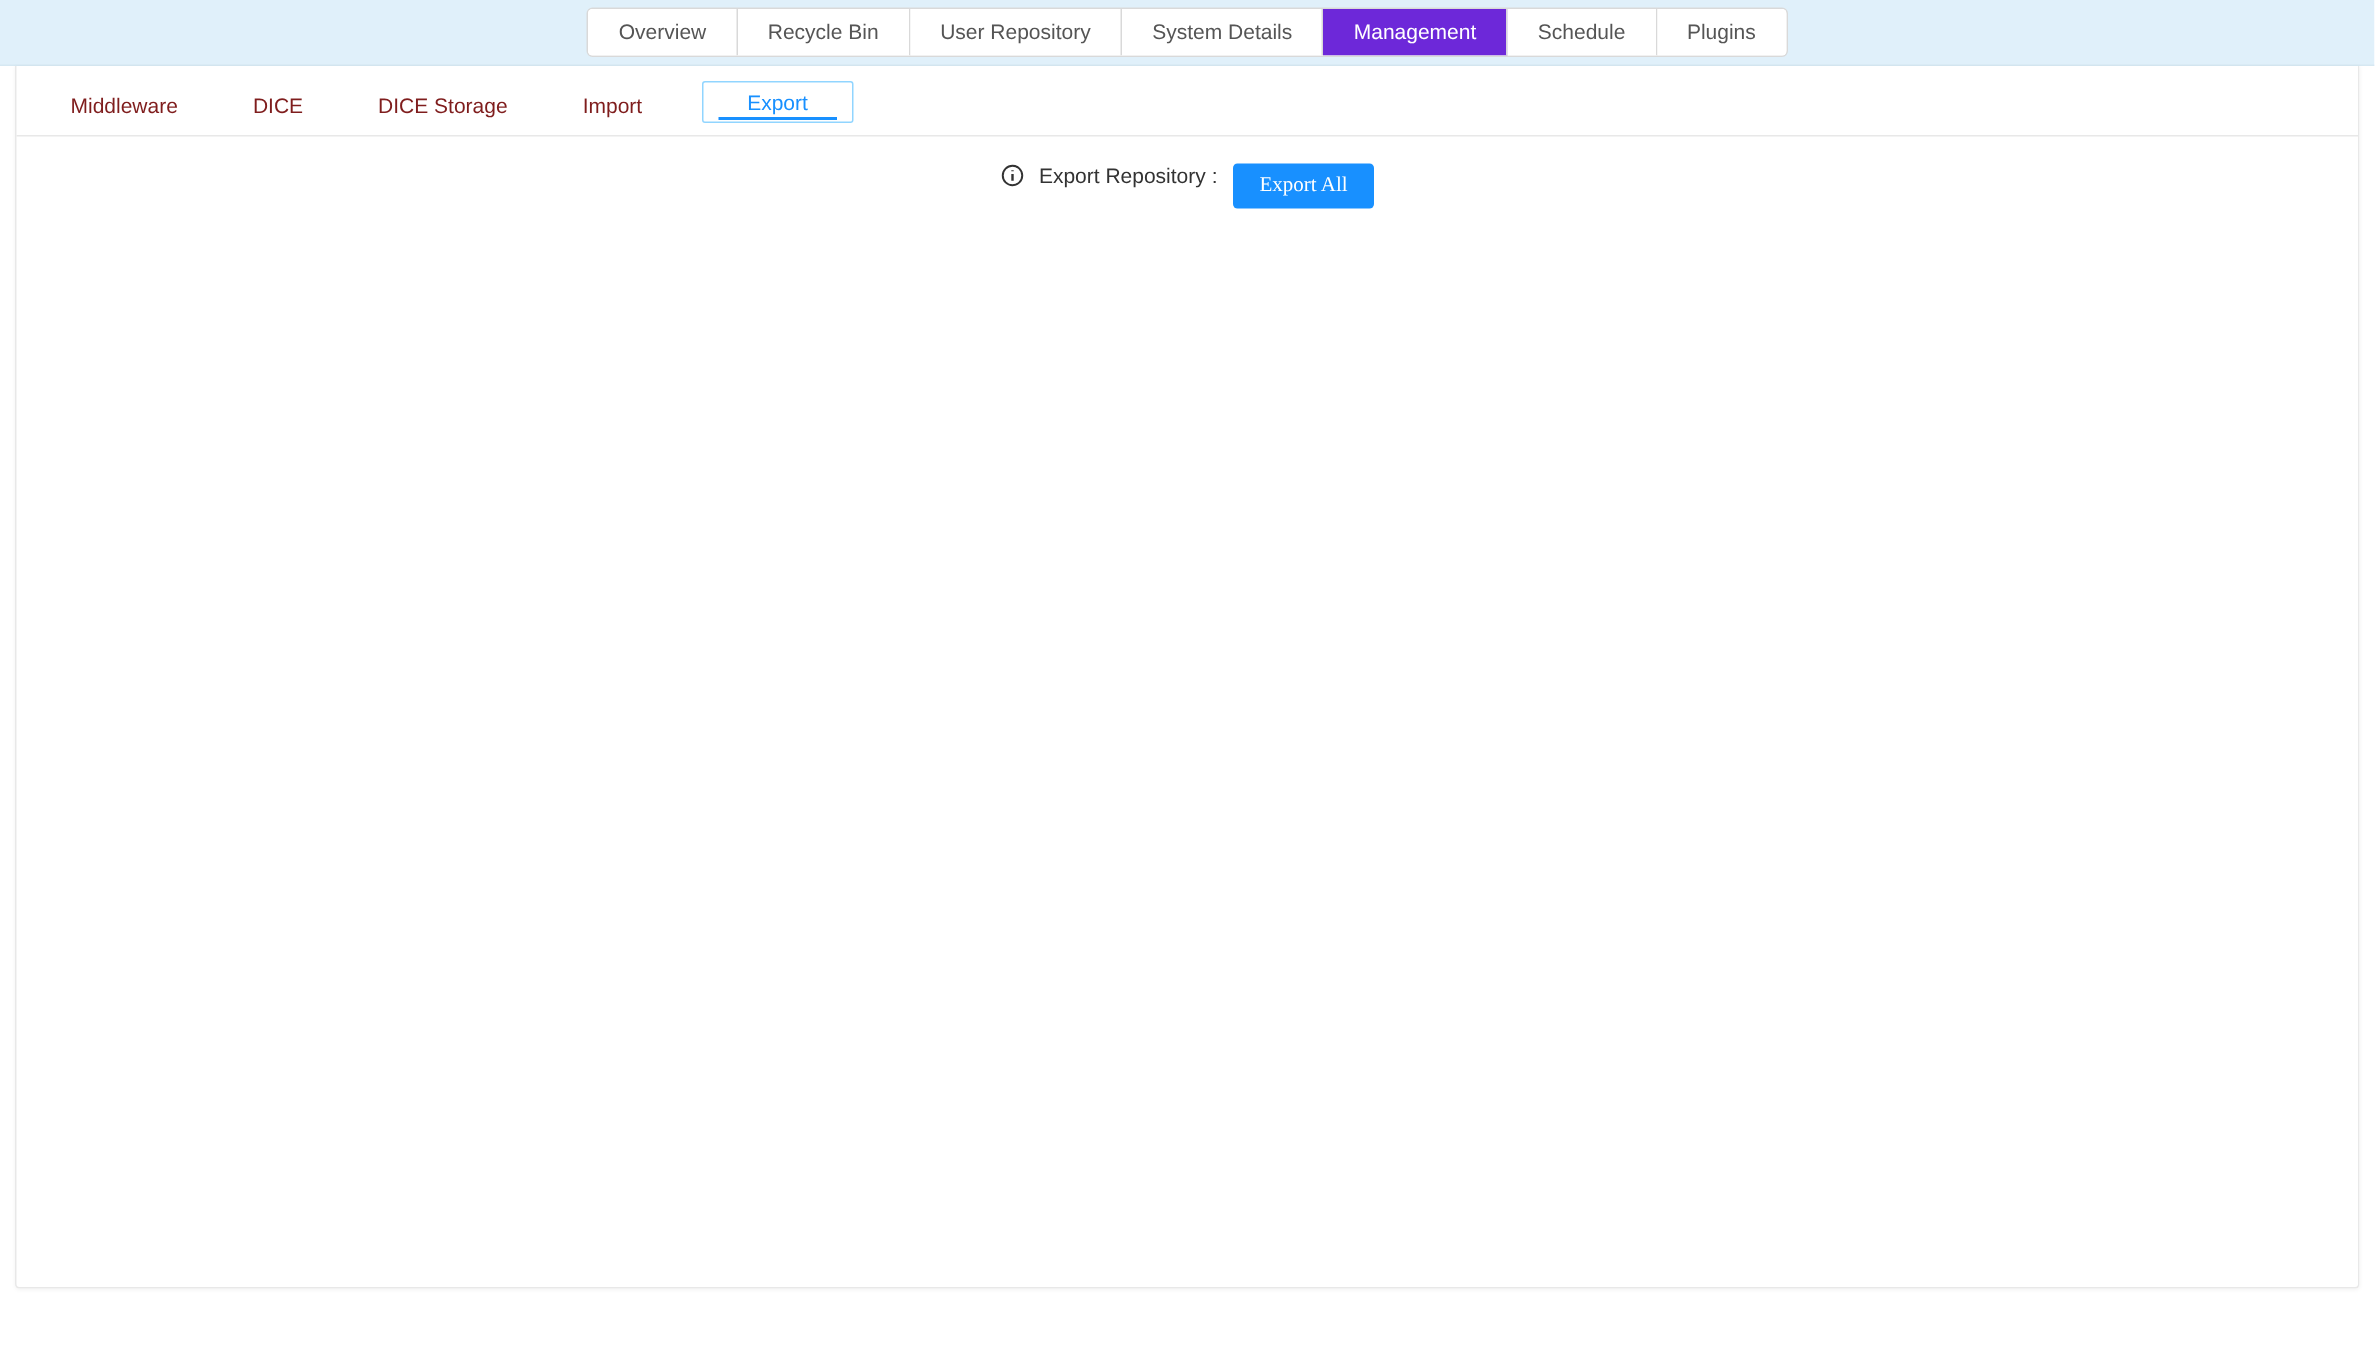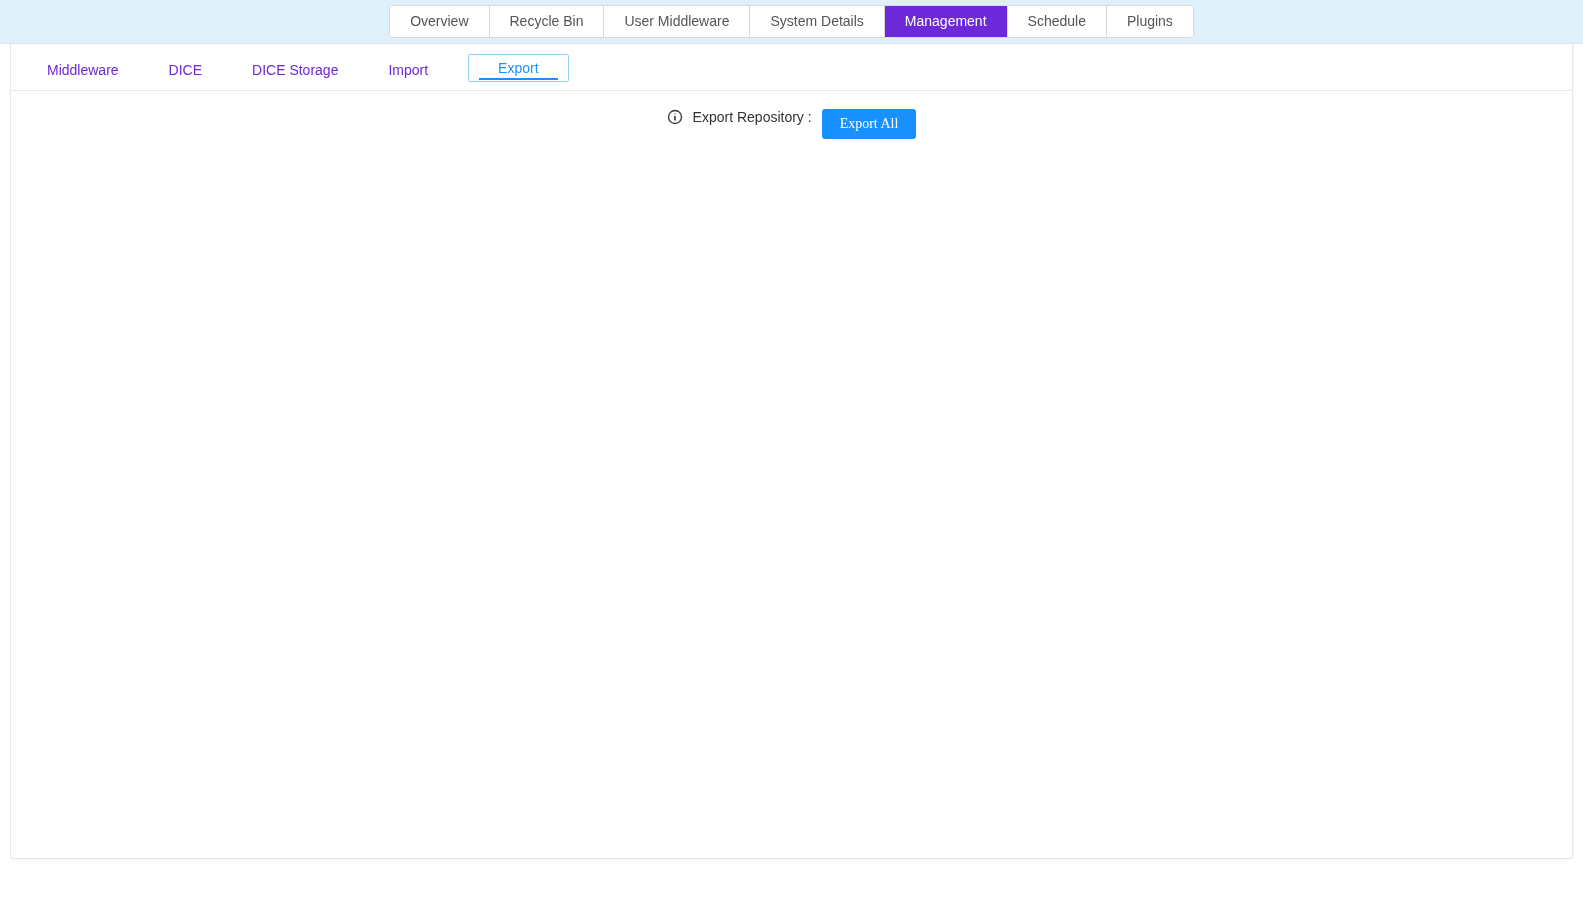--- a/index.html
+++ b/index.html
@@ -61,21 +61,21 @@
     .sub-tabs-bar {
       border-bottom: 1px solid #e8e8e8;
       display: flex;
       align-items: center;
       padding: 10px 26px 0 26px;
       gap: 30px;
     }
     .sub-tab {
       padding: 6px 10px 10px 10px;
       font-size: 14px;
-      color: #6d28d9;
+      color: #7f1d1d;
       cursor: pointer;
       position: relative;
     }
     .sub-tab.active {
       color: #1890ff;
       border: 1px solid #91d5ff;
       border-radius: 2px;
       padding: 5px 29px;
       margin-bottom: 8px;
     }
@@ -118,21 +118,21 @@
       font-family: Liberation Serif, serif;
     }
   </style>
 </head>
 <body>
 
 <div class="top-banner">
   <div class="top-tabs">
     <div class="top-tab">Overview</div>
     <div class="top-tab">Recycle Bin</div>
-    <div class="top-tab">User Middleware</div>
+    <div class="top-tab">User Repository</div>
     <div class="top-tab">System Details</div>
     <div class="top-tab active">Management</div>
     <div class="top-tab">Schedule</div>
     <div class="top-tab">Plugins</div>
   </div>
 </div>
 
 <div class="content-panel">
   <div class="sub-tabs-bar">
     <div class="sub-tab">Middleware</div>

